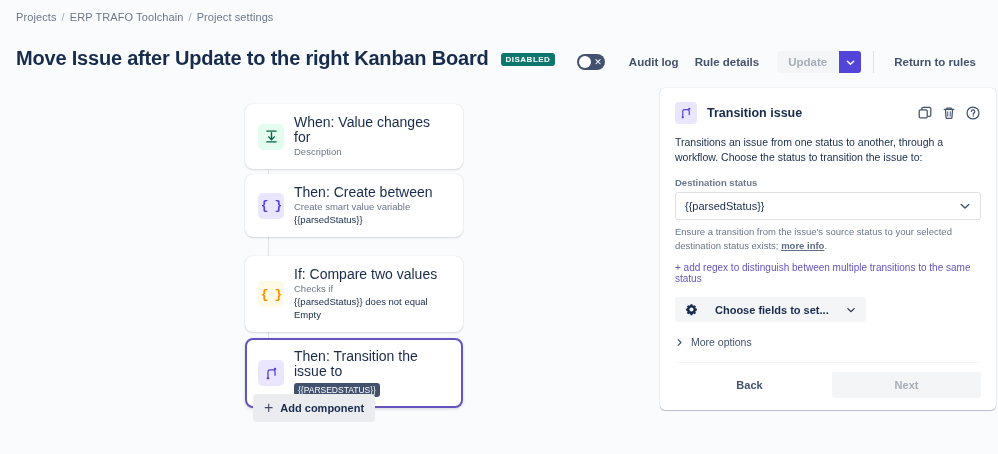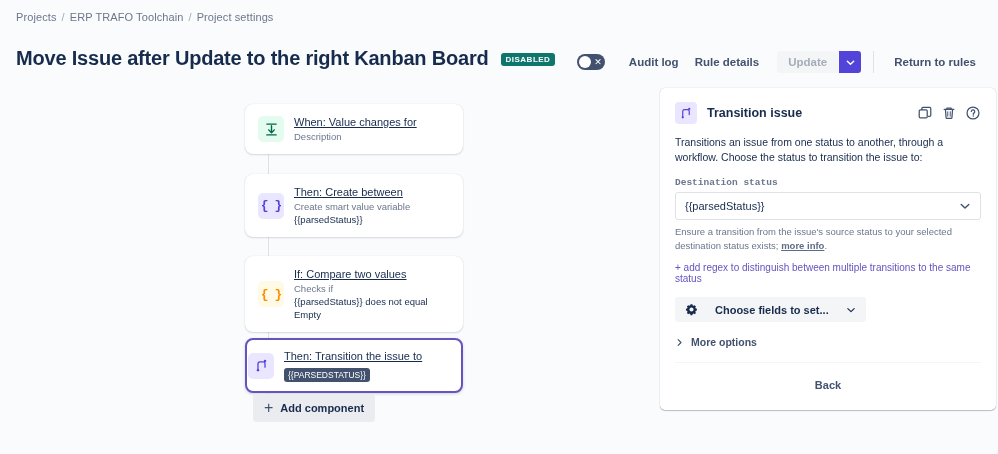--- a/index.html
+++ b/index.html
@@ -87,36 +87,36 @@
   .node {
     position: absolute; left: 245px; width: 218px;
     background: #ffffff; border: 1px solid transparent;
     border-radius: 8px; box-shadow: 0 1px 2px rgba(9,30,66,.14), 0 0 1px rgba(9,30,66,.16);
     display: flex; align-items: center; gap: 10px;
     padding: 10px 12px; cursor: pointer;
   }
   .node.selected {
     border: 2px solid #6554c0;
     box-shadow: 0 1px 3px rgba(9,30,66,.18);
-    padding: 9px 1px;
+    padding: 9px 11px;
   }
   .node-icon {
     width: 26px; height: 26px; border-radius: 5px;
     display: flex; align-items: center; justify-content: center;
     flex: 0 0 auto;
   }
   .ic-green { background: #e3fcef; color: #006644; }
   .ic-purple { background: #eae6ff; color: #5243d9; }
   .ic-yellow { background: #fffae6; color: #ff8b00; }
   .node-icon .brace {
     font-size: 13px; font-weight: bold;
     font-family: "Liberation Mono", monospace; letter-spacing: -1px;
   }
   .node-body { min-width: 0; }
-  .node-title { font-size: 11px; color: #172b4d; line-height: 15px; text-decoration: underline; }
+  .node-title { font-size: 14px; color: #172b4d; line-height: 15px; }
   .node-sub { font-size: 9.5px; color: #6b778c; line-height: 13px; }
   .node-sub2 { font-size: 9.5px; color: #172b4d; line-height: 13px; }
   .smart-chip {
     display: inline-block; background: #42526e; color: #ffffff;
     font-size: 8.5px; padding: 1px 4px; border-radius: 3px;
     line-height: 12px; margin-top: 2px;
   }
   .add-component {
     position: absolute; left: 253px; top: 310px;
     background: #ebecf0; border: none; border-radius: 4px;
@@ -139,21 +139,21 @@
   .panel-head-icon {
     width: 22px; height: 22px; border-radius: 4px;
     background: #eae6ff; color: #5243d9;
     display: flex; align-items: center; justify-content: center;
     flex: 0 0 auto; margin-right: 10px;
   }
   .panel-title { font-size: 12.5px; font-weight: bold; color: #172b4d; }
   .panel-head-actions { margin-left: auto; display: flex; align-items: center; gap: 8px; }
   .hicon { cursor: pointer; display: flex; color: #42526e; }
   .panel-desc { font-size: 10.5px; color: #172b4d; line-height: 15px; margin-bottom: 12px; }
-  .field-label { font-size: 9.5px; font-weight: bold; color: #6b778c; margin-bottom: 4px; font-family: Liberation Mono, monospace; }
+  .field-label { font-size: 9.5px; font-weight: bold; color: #6b778c; margin-bottom: 4px; }
   .select-box {
     height: 28px; border: 1px solid #dfe1e6; border-radius: 3px;
     background: #ffffff; display: flex; align-items: center;
     padding: 0 9px; cursor: pointer;
   }
   .select-val { font-size: 11px; color: #172b4d; }
   .select-box .chev { margin-left: auto; color: #42526e; display: flex; }
   .help-text { font-size: 9.5px; color: #6b778c; line-height: 14px; margin-top: 5px; }
   .help-text a { color: #5e6c84; text-decoration: underline; cursor: pointer; font-weight: bold; }
   .regex-link {
@@ -162,21 +162,21 @@
   }
   .fields-btn {
     margin-top: 13px; background: #f4f5f7; border: none; border-radius: 3px;
     display: inline-flex; align-items: center; gap: 17px;
     padding: 6px 10px; cursor: pointer;
     font-family: "Liberation Sans", sans-serif;
   }
   .fields-btn .lbl { font-size: 11px; font-weight: bold; color: #172b4d; }
   .more-options {
     margin-top: 14px; display: flex; align-items: center; gap: 7px;
-    cursor: pointer; font-size: 10.5px; color: #42526e; font-weight: bold;
+    cursor: pointer; font-size: 10.5px; color: #42526e; font-weight: normal;
   }
   .panel-footer {
     margin-top: 14px; display: flex; align-items: center; gap: 8px;
     border-top: 1px solid #f4f5f7; padding-top: 9px;
   }
   .btn-back {
     flex: 1; text-align: center; font-size: 11px; font-weight: bold;
     color: #42526e; background: none; border: none; padding: 7px 0;
     cursor: pointer; font-family: "Liberation Sans", sans-serif;
   }
@@ -359,16 +359,17 @@
       <span>
         <svg width="9" height="9" viewBox="0 0 12 12" style="display:block">
           <path d="M4.2 2.2 L8 6 L4.2 9.8" fill="none" stroke="#42526e" stroke-width="1.5" stroke-linecap="round" stroke-linejoin="round"></path>
         </svg>
       </span>
       <span>More options</span>
     </div>
 
     <div class="panel-footer">
       <button class="btn-back">Back</button>
+      <button class="btn-next">Next</button>
     </div>
   </aside>
 
 </div>
 
 </body></html>

